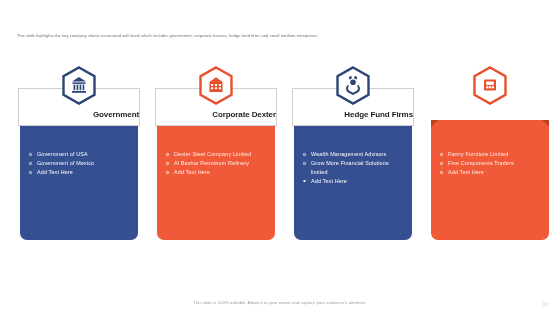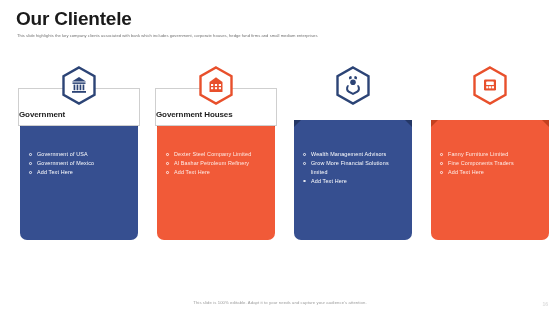--- a/index.html
+++ b/index.html
@@ -55,21 +55,21 @@
   .card.blue .fold.left{border-top-color:#243766;border-right-color:transparent;}
   .card.blue .fold.right{border-top-color:#243766;}
   .card.orange .fold.left{border-top-color:#c3401f;}
   .card.orange .fold.right{border-top-color:#c3401f;}
 
   
   .card-head{
     position:absolute;left:0;top:22px;width:122px;height:38px;
     background:#ffffff;border:0.8px solid #cfcfcf;
     box-sizing:border-box;
-    display:flex;align-items:flex-end;justify-content:flex-start;
+    display:flex;align-items:flex-end;justify-content:flex-end;
     padding-bottom:6px;
   }
   .card-head-label{
     font-size:8px;font-weight:bold;color:#1e1e1e;
     letter-spacing:-0.1px;white-space:nowrap;
   }
 
   
   .hex-wrap{
     position:absolute;left:50%;top:0;transform:translateX(-50%);
@@ -106,21 +106,20 @@
   .pagenum{
     position:absolute;right:12px;bottom:8px;
     font-size:5px;color:#dcdcdc;font-weight:bold;
   }
 </style>
 </head>
 <body>
 
 <div class="slide">
 
-  <div class="title">Our Clientele</div>
   <div class="subtitle">This slide highlights the key company clients associated with bank which includes government, corporate houses, hedge fund firms and small medium enterprises</div>
 
   <div class="cards">
 
     <div class="card c1 blue">
       <div class="card-body">
         <ul class="bullets">
           <li>Government  of USA</li>
           <li>Government  of Mexico</li>
           <li>Add Text Here</li>
@@ -151,21 +150,21 @@
       <div class="card-body">
         <ul class="bullets">
           <li>Dexter Steel Company Limited</li>
           <li>Al Bashar Petroleum Refinery</li>
           <li>Add Text Here</li>
         </ul>
       </div>
       <div class="fold left"></div>
       <div class="fold right"></div>
       <div class="card-head">
-        <span class="card-head-label">Government Houses</span>
+        <span class="card-head-label">Corporate Dexter</span>
       </div>
       <div class="hex-wrap">
         <svg class="hex-svg" width="36" height="40" viewBox="0 0 36 40">
           <polygon points="18,1.5 33.5,10.2 33.5,28.8 18,37.5 2.5,28.8 2.5,10.2" fill="#ffffff" stroke="#e8502c" stroke-width="2.4"></polygon>
           <g fill="#e8502c">
             <rect x="11.5" y="16" width="13" height="10" rx="0.5"></rect>
             <polygon points="18,11.2 24.5,16 11.5,16"></polygon>
           </g>
           <g fill="#ffffff">
             <rect x="13" y="18" width="2.2" height="2"></rect>
@@ -182,20 +181,23 @@
     <div class="card c3 blue">
       <div class="card-body">
         <ul class="bullets">
           <li>Wealth Management Advisors</li>
           <li>Grow More Financial Solutions limited</li>
           <li>Add Text Here</li>
         </ul>
       </div>
       <div class="fold left"></div>
       <div class="fold right"></div>
+      <div class="card-head">
+        <span class="card-head-label">Hedge Fund Firms</span>
+      </div>
       <div class="hex-wrap">
         <svg class="hex-svg" width="36" height="40" viewBox="0 0 36 40">
           <polygon points="18,1.5 33.5,10.2 33.5,28.8 18,37.5 2.5,28.8 2.5,10.2" fill="#ffffff" stroke="#2c4476" stroke-width="2.4"></polygon>
           <g fill="#2c4476">
             <circle cx="18" cy="16.2" r="2.8"></circle>
             <path d="M14.6 13.6 q-1.6 -2.6 0.6 -3.4 q1.8 -0.5 1.6 2.2 z"></path>
             <path d="M21.4 13.6 q1.6 -2.6 -0.6 -3.4 q-1.8 -0.5 -1.6 2.2 z"></path>
             <path d="M12.2 19.2 q-1.4 1.6 -1.1 4.4 q0.2 2 2 3 l4.9 2.4 l0 -2.2 l-3.8 -2 q-1.2 -0.7 -1.1 -2.2 q0.1 -1.9 1 -3 z"></path>
             <path d="M23.8 19.2 q1.4 1.6 1.1 4.4 q-0.2 2 -2 3 l-4.9 2.4 l0 -2.2 l3.8 -2 q1.2 -0.7 1.1 -2.2 q-0.1 -1.9 -1 -3 z"></path>
           </g>

